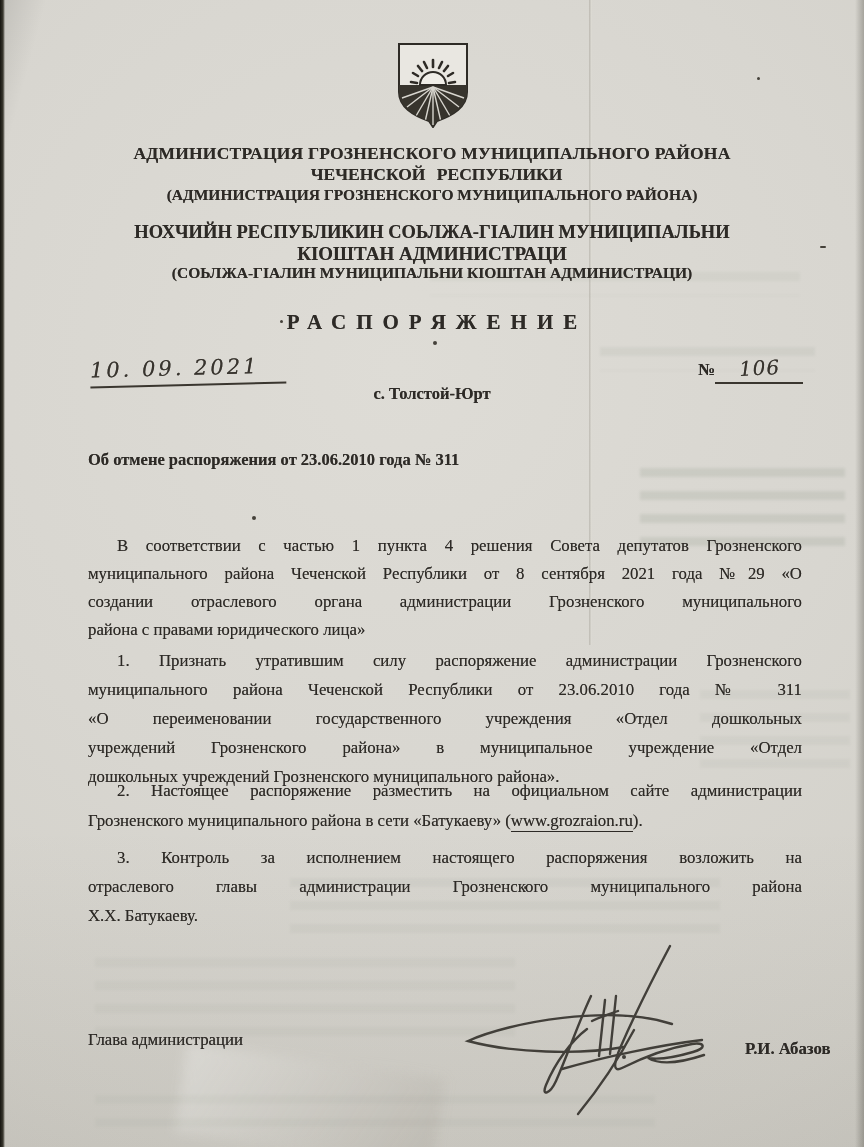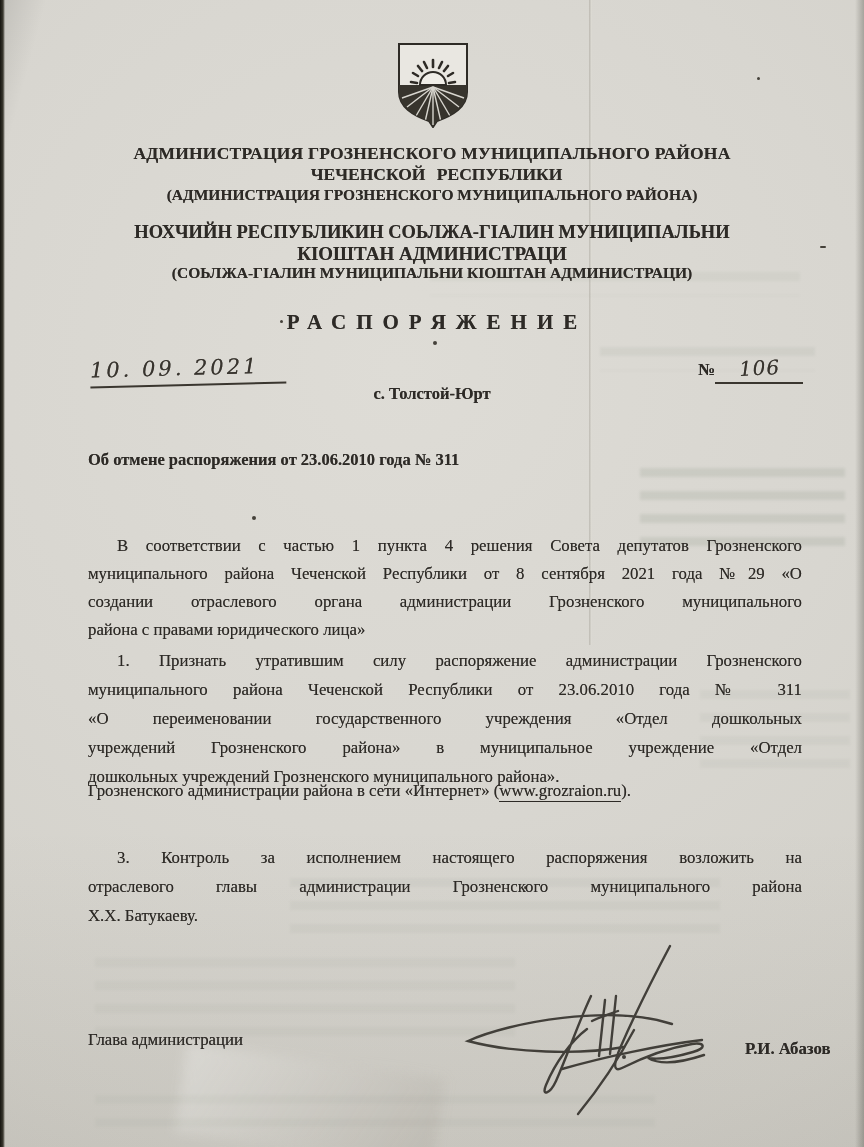--- a/index.html
+++ b/index.html
@@ -161,21 +161,22 @@
 
   <div class="para lh29" style="top:646px;">
     <span class="tline jfull indent">1. Признать утратившим силу распоряжение администрации Грозненского</span>
     <span class="tline jfull">муниципального района Чеченской Республики от 23.06.2010 года № 311</span>
     <span class="tline jfull">«О переименовании государственного учреждения «Отдел дошкольных</span>
     <span class="tline jfull">учреждений Грозненского района» в муниципальное учреждение «Отдел</span>
     <span class="tline jlast">дошкольных учреждений Грозненского муниципального района».</span>
   </div>
 
   <div class="para lh30" style="top:776px;">
-    <span class="tline jlast"><span>Грозненского администрации района в сети «Интернет» (</span><span class="link-underline">www.grozraion.ru</span><span>).</span></span>
+    <span class="tline jfull indent">2. Настоящее распоряжение разместить на официальном сайте администрации</span>
+    <span class="tline jlast"><span>Грозненского муниципального района в сети «Батукаеву» (</span><span class="link-underline">www.grozraion.ru</span><span>).</span></span>
   </div>
 
   <div class="para lh29" style="top:843px;">
     <span class="tline jfull indent">3. Контроль за исполнением настоящего распоряжения возложить на</span>
     <span class="tline jfull">отраслевого главы администрации Грозненского муниципального района</span>
     <span class="tline jlast">Х.Х. Батукаеву.</span>
   </div>
 
   <div class="t sig-title">Глава администрации</div>
 

